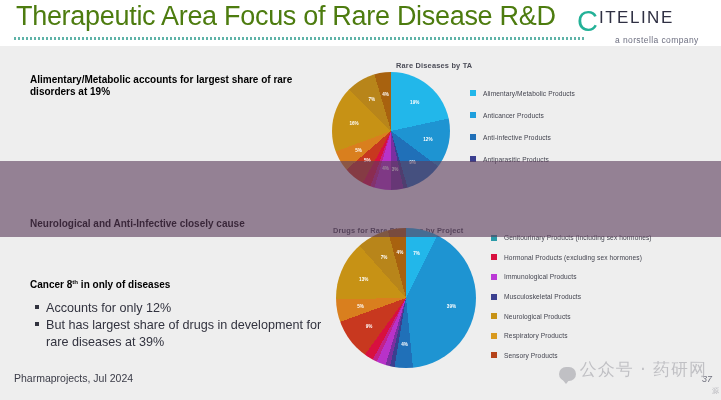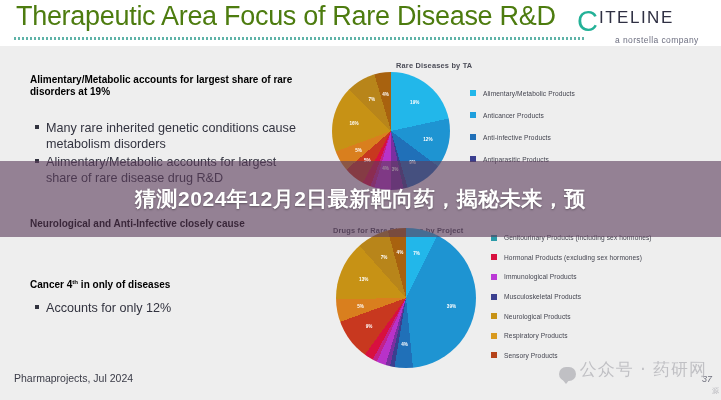--- a/index.html
+++ b/index.html
@@ -154,32 +154,29 @@
     <div id="slide-title">Therapeutic Area Focus of Rare Disease R&amp;D</div>
     <div id="dot-rule"></div>
     <div id="logo">
       <div id="logo-c">C</div>
       <div id="logo-word">ITELINE</div>
       <div id="logo-sub">a norstella company</div>
     </div>
   </div>
 
   <div class="lead" id="lead1">Alimentary/Metabolic accounts for largest share of rare disorders at 19%</div>
-  <div class="bullets" id="bul1">
-    <div>Many rare inherited genetic conditions cause metabolism disorders</div>
-    <div>Alimentary/Metabolic accounts for largest share of rare disease drug R&amp;D</div>
-  </div>
 
   <div class="lead" id="lead2">Neurological and Anti-Infective closely cause</div>
 
   <div class="lead" id="lead3">
-    <span>Cancer 4</span><sup>th</sup><span> in only of diseases</span>
+    <span>Cancer 8</span><sup>th</sup><span> in only of diseases</span>
   </div>
   <div class="bullets" id="bul3">
     <div>Accounts for only 12%</div>
+    <div>But has largest share of drugs in development for rare diseases at 39%</div>
   </div>
 
   <div id="footnote">Pharmaprojects, Jul 2024</div>
   <div id="pagenum">37</div>
 
   <div class="chart-title" id="chart1-title">Rare Diseases by TA</div>
   <div class="pie" id="pie1" style="background: conic-gradient(rgb(34, 183, 234) 0deg, rgb(34, 183, 234) 77.727deg, rgb(30, 148, 210) 77.727deg, rgb(30, 148, 210) 126.818deg, rgb(32, 112, 184) 126.818deg, rgb(32, 112, 184) 163.636deg, rgb(59, 63, 143) 163.636deg, rgb(59, 63, 143) 167.727deg, rgb(122, 47, 160) 167.727deg, rgb(122, 47, 160) 180deg, rgb(184, 50, 201) 180deg, rgb(184, 50, 201) 196.364deg, rgb(194, 33, 138) 196.364deg, rgb(194, 33, 138) 200.455deg, rgb(216, 16, 63) 200.455deg, rgb(216, 16, 63) 208.636deg, rgb(200, 56, 31) 208.636deg, rgb(200, 56, 31) 229.091deg, rgb(217, 127, 30) 229.091deg, rgb(217, 127, 30) 249.545deg, rgb(199, 146, 21) 249.545deg, rgb(199, 146, 21) 315deg, rgb(184, 133, 26) 315deg, rgb(184, 133, 26) 343.636deg, rgb(168, 98, 15) 343.636deg, rgb(168, 98, 15) 360deg);">
       <div class="pie-lbl" style="left: 82.6932px; top: 29.5985px;">19%</div>
       <div class="pie-lbl" style="left: 95.8971px; top: 67.0265px;">12%</div>
       <div class="pie-lbl" style="left: 80.5354px; top: 90.0168px;">9%</div>
@@ -247,21 +244,20 @@
         <span class="lb">Respiratory Products</span>
       </div>
       <div class="row">
         <span class="sw" style="background: rgb(181, 67, 26);"></span>
         <span class="lb">Sensory Products</span>
       </div>
     </div>
 
   <div id="overlay-band"></div>
   <div id="overlay-text">
-    <div class="ov-line">猜测2024年12月2日最新靶向药，揭秘未来，预</div>
   </div>
 
   <div id="watermark">
     <div id="wm-bubble"></div>
     <div id="wm-text">公众号 · 药研网</div>
   </div>
   <div id="wm-tail">源</div>
 
 </div>
 

